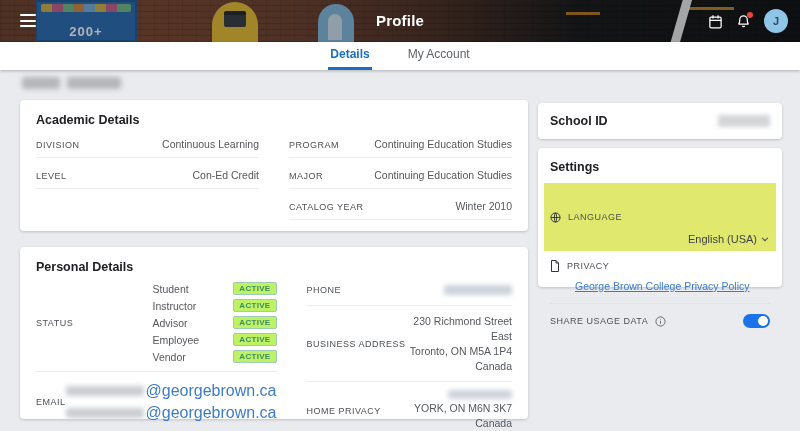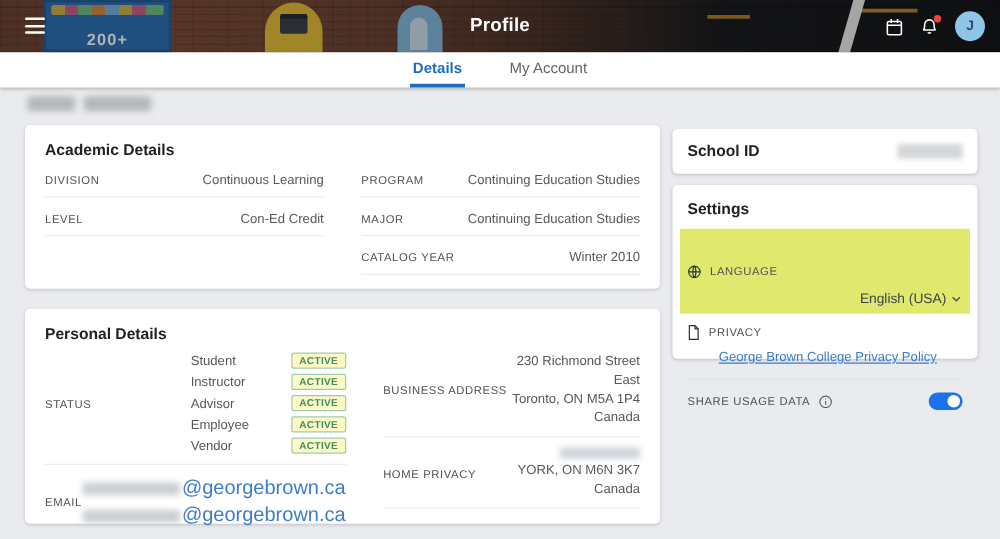--- a/index.html
+++ b/index.html
@@ -74,21 +74,21 @@
     padding:11px 0 7px; border-bottom:1px solid #ededee; }
   .lbl { font-size:9px; color:#4d5156; letter-spacing:.5px; white-space:nowrap; }
   .val { font-size:10.5px; color:#55585c; text-align:right; }
 
   .group { display:flex; align-items:center; border-bottom:1px solid #ededee; }
   .status-group { padding:8px 0 8px; }
   .status-list { margin-left:auto; display:flex; flex-direction:column; gap:4px; width:124px; }
   .status-item { display:flex; justify-content:space-between; align-items:center; }
   .status-name { font-size:10.5px; color:#55585c; }
   .badge { font-size:8px; font-weight:bold; color:var(--badge-green,#3c8d66); border:1px solid #9ccdb2;
-    background:#fef9c3; border-radius:2px; padding:1px 5px; letter-spacing:.3px; }
+    background:#bef264; border-radius:2px; padding:1px 5px; letter-spacing:.3px; }
 
   .email-group { padding:10px 0 9px; }
   .email-list { margin-left:auto; display:flex; flex-direction:column; gap:4px; align-items:flex-end; }
   .email-row { display:flex; align-items:center; gap:2px; }
   .email-redact { width:78px; height:10px; background:#c9cdd2; }
   .link { font-size:16px; color:var(--link,#3d7cc9); text-decoration:none; cursor:pointer; }
   .plink { font-size:10.5px; color:var(--link,#3d7cc9); text-decoration:underline; cursor:pointer; display:block; }
 
   .phone-row { padding:11px 0 10px; }
   .phone-redact { margin-left:auto; width:68px; height:10px; background:#ccd3da; }
@@ -237,20 +237,24 @@
               <a class="link">@georgebrown.ca</a>
             </div>
             <div class="email-row">
               <span class="redact email-redact"></span>
               <a class="link">@georgebrown.ca</a>
             </div>
           </div>
         </div>
       </div>
       <div>
+        <div class="group phone-row">
+          <span class="lbl">PHONE</span>
+          <span class="redact phone-redact"></span>
+        </div>
         <div class="group addr-group">
           <span class="lbl">BUSINESS ADDRESS</span>
           <div class="addr">
             <div>230 Richmond Street East</div>
             <div>Toronto, ON M5A 1P4</div>
             <div>Canada</div>
           </div>
         </div>
         <div class="group addr-group">
           <span class="lbl">HOME PRIVACY</span>

